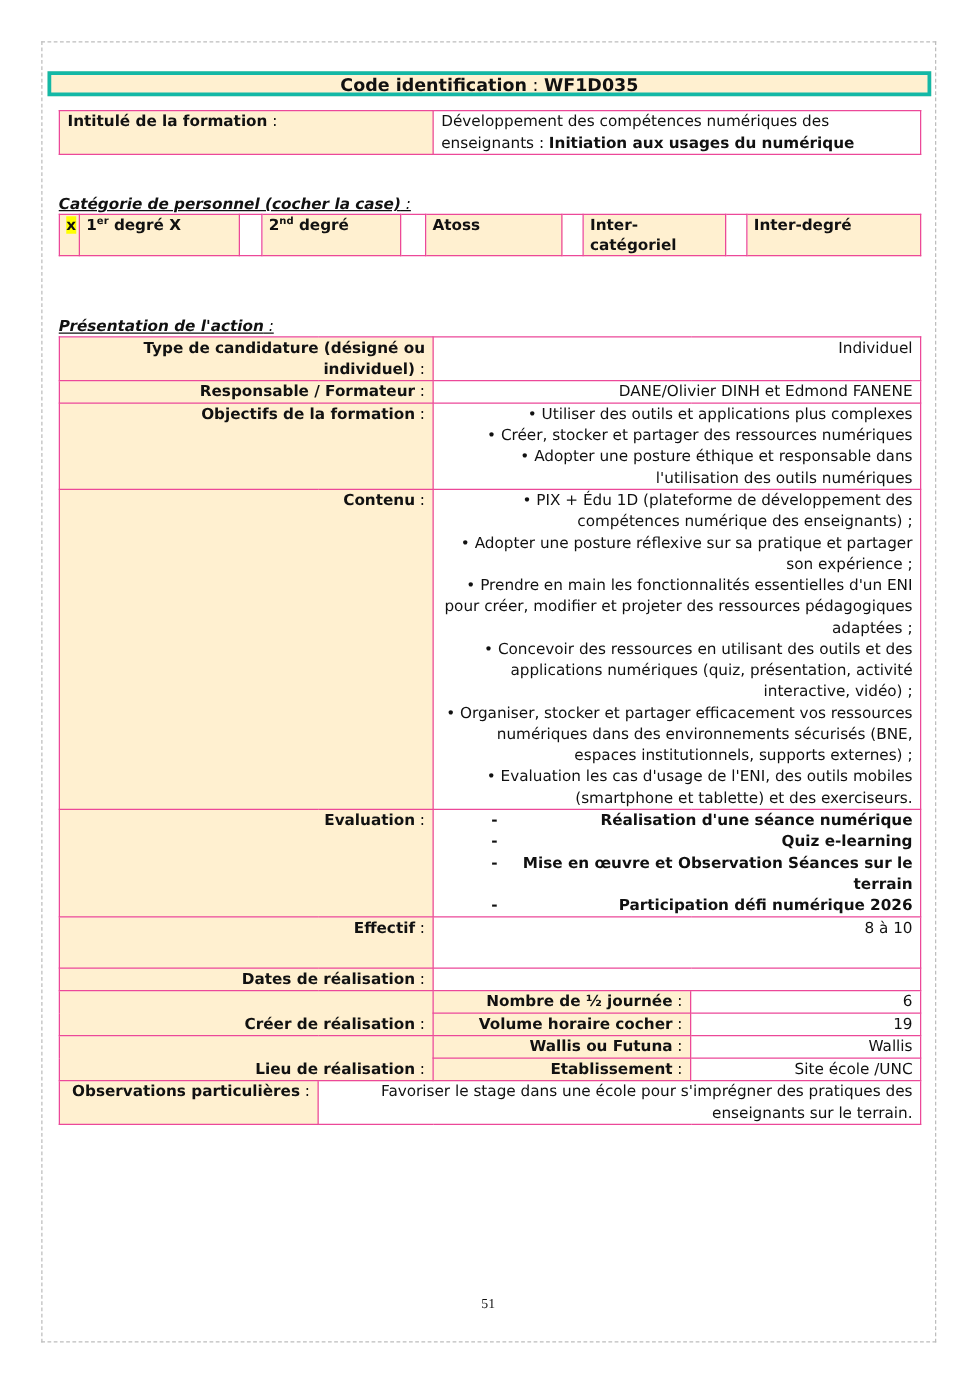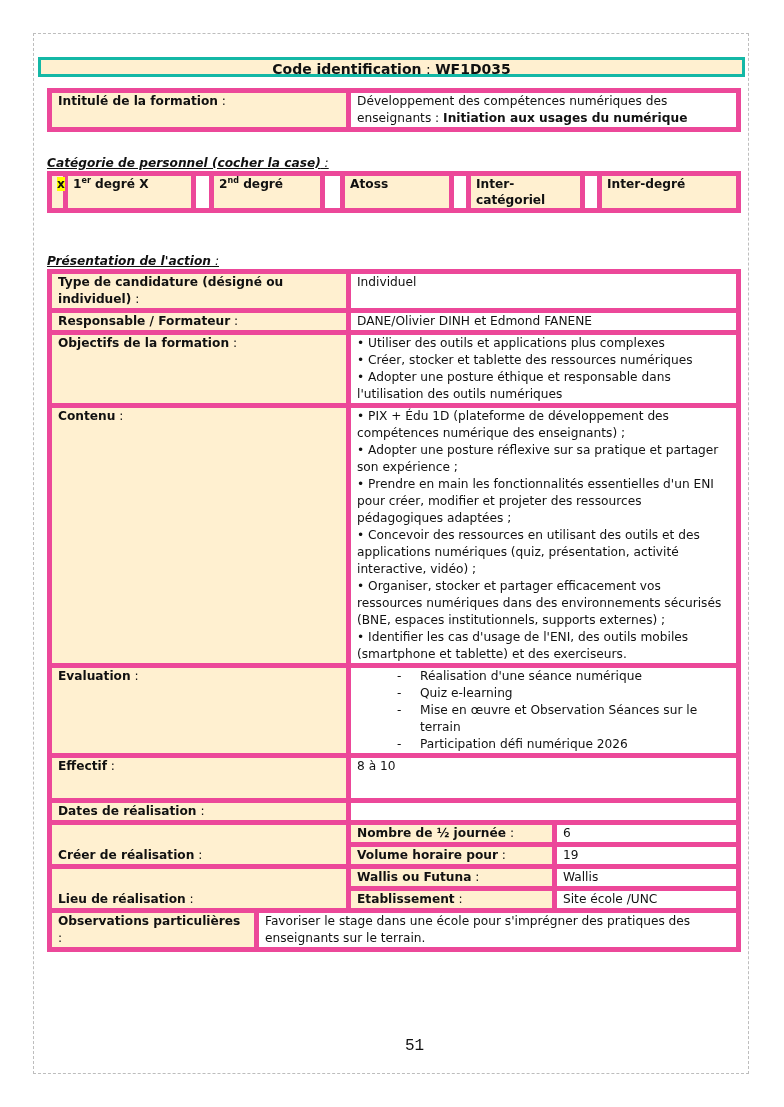--- a/index.html
+++ b/index.html
@@ -7,37 +7,37 @@
          font-family: "DejaVu Sans", sans-serif; font-size: 12.2px; color: #111; }
   .page-border { position: absolute; left: 33px; top: 33px; width: 716px; height: 1041px;
                  border: 1px dashed #bdbdbd; box-sizing: border-box; }
   .beige { background: #fff0d0; }
   b, .b { font-weight: bold; }
   .code-box { position: absolute; left: 38px; top: 57px; width: 707px; height: 20px;
               border: 3px solid #14b8a6; box-sizing: border-box; text-align: center;
               line-height: 18px; font-weight: bold; font-size: 14px; }
   .code-box .colon { font-weight: normal; }
   table { border-collapse: collapse; position: absolute; table-layout: fixed; }
-  td { border: 5px solid #ec4899; vertical-align: top; padding: 0 6px; line-height: 17px; }
+  td { border: 1px solid #ec4899; vertical-align: top; padding: 0 6px; line-height: 17px; }
   .t-intitule { left: 47px; top: 88px; width: 689px; }
   .section-title { position: absolute; left: 47px; font-weight: bold; text-decoration: underline;
                    font-size: 12.2px; line-height: 14px; font-style: italic; }
   .section-title .colon { font-weight: normal; text-decoration: none; }
   .t-cat { left: 47px; top: 171px; width: 689px; }
   .t-cat td { line-height: 16px; padding: 0 5px; }
   .x-mark { background: #ffff00; font-weight: bold; }
   .t-pres { left: 47px; top: 269px; width: 689px; }
-  .t-pres td { line-height: 17px; }
+  .t-pres td { line-height: 17px; text-align: right; }
   .lbl { font-weight: bold; }
   .lbl .colon, .colon { font-weight: normal; }
   .bullets div { }
-  .dash-list { padding-left: 36px; }
+  .dash-list { padding-left: 36px; font-weight: bold; }
   .dash-list .item { position: relative; padding-left: 33px; }
   .dash-list .item::before { content: "-"; position: absolute; left: 10px; }
-  .page-number { position: absolute; left: 385px; top: 1037px; font-size: 16px; font-family: Liberation Mono, monospace; margin-left: 20px; }
+  .page-number { position: absolute; left: 385px; top: 1037px; font-size: 11px; font-family: Liberation Serif, serif; }
   sup { font-size: 8px; vertical-align: super; line-height: 0; }
 </style>
 </head>
 <body>
 
 <div class="page-border"></div>
 
 <div class="code-box beige">
   <span>Code identification</span><span class="colon"> : </span><span>WF1D035</span>
 </div>
@@ -116,35 +116,35 @@
       <span class="lbl">Responsable / Formateur</span><span class="colon"> :</span>
     </td>
     <td colspan="2">DANE/Olivier DINH et Edmond FANENE</td>
   </tr>
   <tr>
     <td colspan="2" class="beige">
       <span class="lbl">Objectifs de la formation</span><span class="colon"> :</span>
     </td>
     <td colspan="2" class="bullets">
       <div>• Utiliser des outils et applications plus complexes</div>
-      <div>• Créer, stocker et tablette des ressources numériques</div>
+      <div>• Créer, stocker et partager des ressources numériques</div>
       <div>• Adopter une posture éthique et responsable dans l'utilisation des outils numériques</div>
     </td>
   </tr>
   <tr>
     <td colspan="2" class="beige">
       <span class="lbl">Contenu</span><span class="colon"> :</span>
     </td>
     <td colspan="2" class="bullets">
       <div>• PIX + Édu 1D (plateforme de développement des compétences numérique des enseignants) ;</div>
       <div>• Adopter une posture réflexive sur sa pratique et partager son expérience ;</div>
       <div>• Prendre en main les fonctionnalités essentielles d'un ENI pour créer, modifier et projeter des ressources pédagogiques adaptées ;</div>
       <div>• Concevoir des ressources en utilisant des outils et des applications numériques (quiz, présentation, activité interactive, vidéo) ;</div>
       <div>• Organiser, stocker et partager efficacement vos ressources numériques dans des environnements sécurisés (BNE, espaces institutionnels, supports externes) ;</div>
-      <div>• Identifier les cas d'usage de l'ENI, des outils mobiles (smartphone et tablette) et des exerciseurs.</div>
+      <div>• Evaluation les cas d'usage de l'ENI, des outils mobiles (smartphone et tablette) et des exerciseurs.</div>
     </td>
   </tr>
   <tr>
     <td colspan="2" class="beige">
       <span class="lbl">Evaluation</span><span class="colon"> :</span>
     </td>
     <td colspan="2" class="dash-list">
       <div class="item">Réalisation d'une séance numérique</div>
       <div class="item">Quiz e-learning</div>
       <div class="item">Mise en œuvre et Observation Séances sur le terrain</div>
@@ -167,21 +167,21 @@
     <td colspan="2" rowspan="2" class="beige" style="vertical-align:bottom">
       <span class="lbl">Créer de réalisation</span><span class="colon"> :</span>
     </td>
     <td class="beige">
       <span class="lbl">Nombre de ½ journée</span><span class="colon"> :</span>
     </td>
     <td>6</td>
   </tr>
   <tr>
     <td class="beige">
-      <span class="lbl">Volume horaire pour</span><span class="colon"> :</span>
+      <span class="lbl">Volume horaire cocher</span><span class="colon"> :</span>
     </td>
     <td>19</td>
   </tr>
   <tr>
     <td colspan="2" rowspan="2" class="beige" style="vertical-align:bottom">
       <span class="lbl">Lieu de réalisation</span><span class="colon"> :</span>
     </td>
     <td class="beige">
       <span class="lbl">Wallis ou Futuna</span><span class="colon"> :</span>
     </td>

